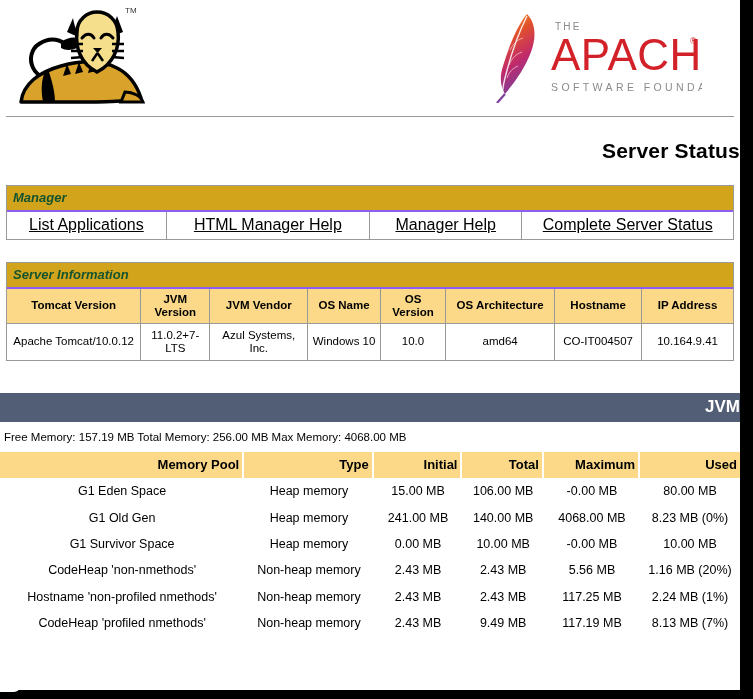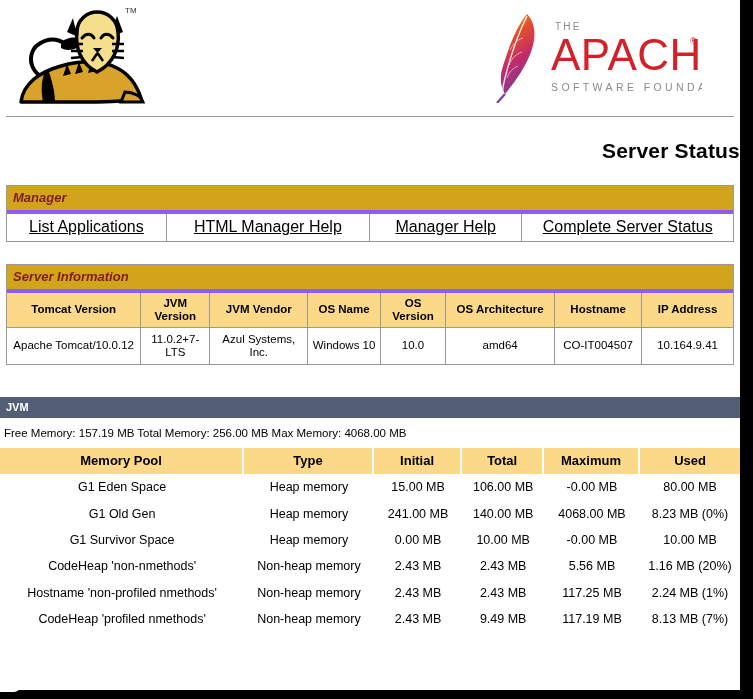--- a/index.html
+++ b/index.html
@@ -98,24 +98,24 @@
     width: 728px;
     margin: 0 auto;
     border: 1px solid #999999;
     background: #ffffff;
   }
   .section-head {
     background: #D2A41C;
     font-style: italic;
     font-weight: bold;
     font-size: 13px;
-    color: #7f1d1d;
+    color: #14532d;
     text-align: left;
     padding: 4px 6px 5px 6px;
-    border-bottom: 4px solid #8b5cf6;
+    border-bottom: 2px solid #8b5cf6;
   }
   .link-cell {
     text-align: center;
     padding: 4px 6px 5px 6px;
     border-right: 1px solid #999999;
     background: #ffffff;
     font-size: 16px;
   }
   .link-cell:last-child { border-right: none; }
   .link-cell a {
@@ -147,45 +147,46 @@
   .data-cell:last-child { border-right: none; }
 
   .spacer-16 { height: 16px; }
   .spacer-22 { height: 22px; }
 
   
   .jvm-banner {
     width: 740px;
     background: #525D76;
     color: #ffffff;
-    font-size: 11px;
+    font-size: 17px;
     font-weight: bold;
     padding: 4px 0 5px 6px;
     box-sizing: border-box;
     margin: 0;
+    text-align: right;
   }
   .mem-summary {
     font-size: 11.5px;
     color: #000000;
     padding: 9px 0 9px 4px;
   }
 
   
   .pool-table {
     border-collapse: separate;
     border-spacing: 0;
     width: 740px;
     margin: 0;
     background: #ffffff;
   }
   .pool-head {
     background: #FBD989;
     font-weight: bold;
     font-size: 13px;
-    text-align: center;
+    text-align: right;
     padding: 5px 3px 6px 3px;
     color: #000000;
     border-right: 2px solid #ffffff;
   }
   .pool-head:last-child { border-right: none; }
   .pool-cell {
     text-align: center;
     font-size: 12.5px;
     padding: 6px 4px;
     background: #ffffff;

